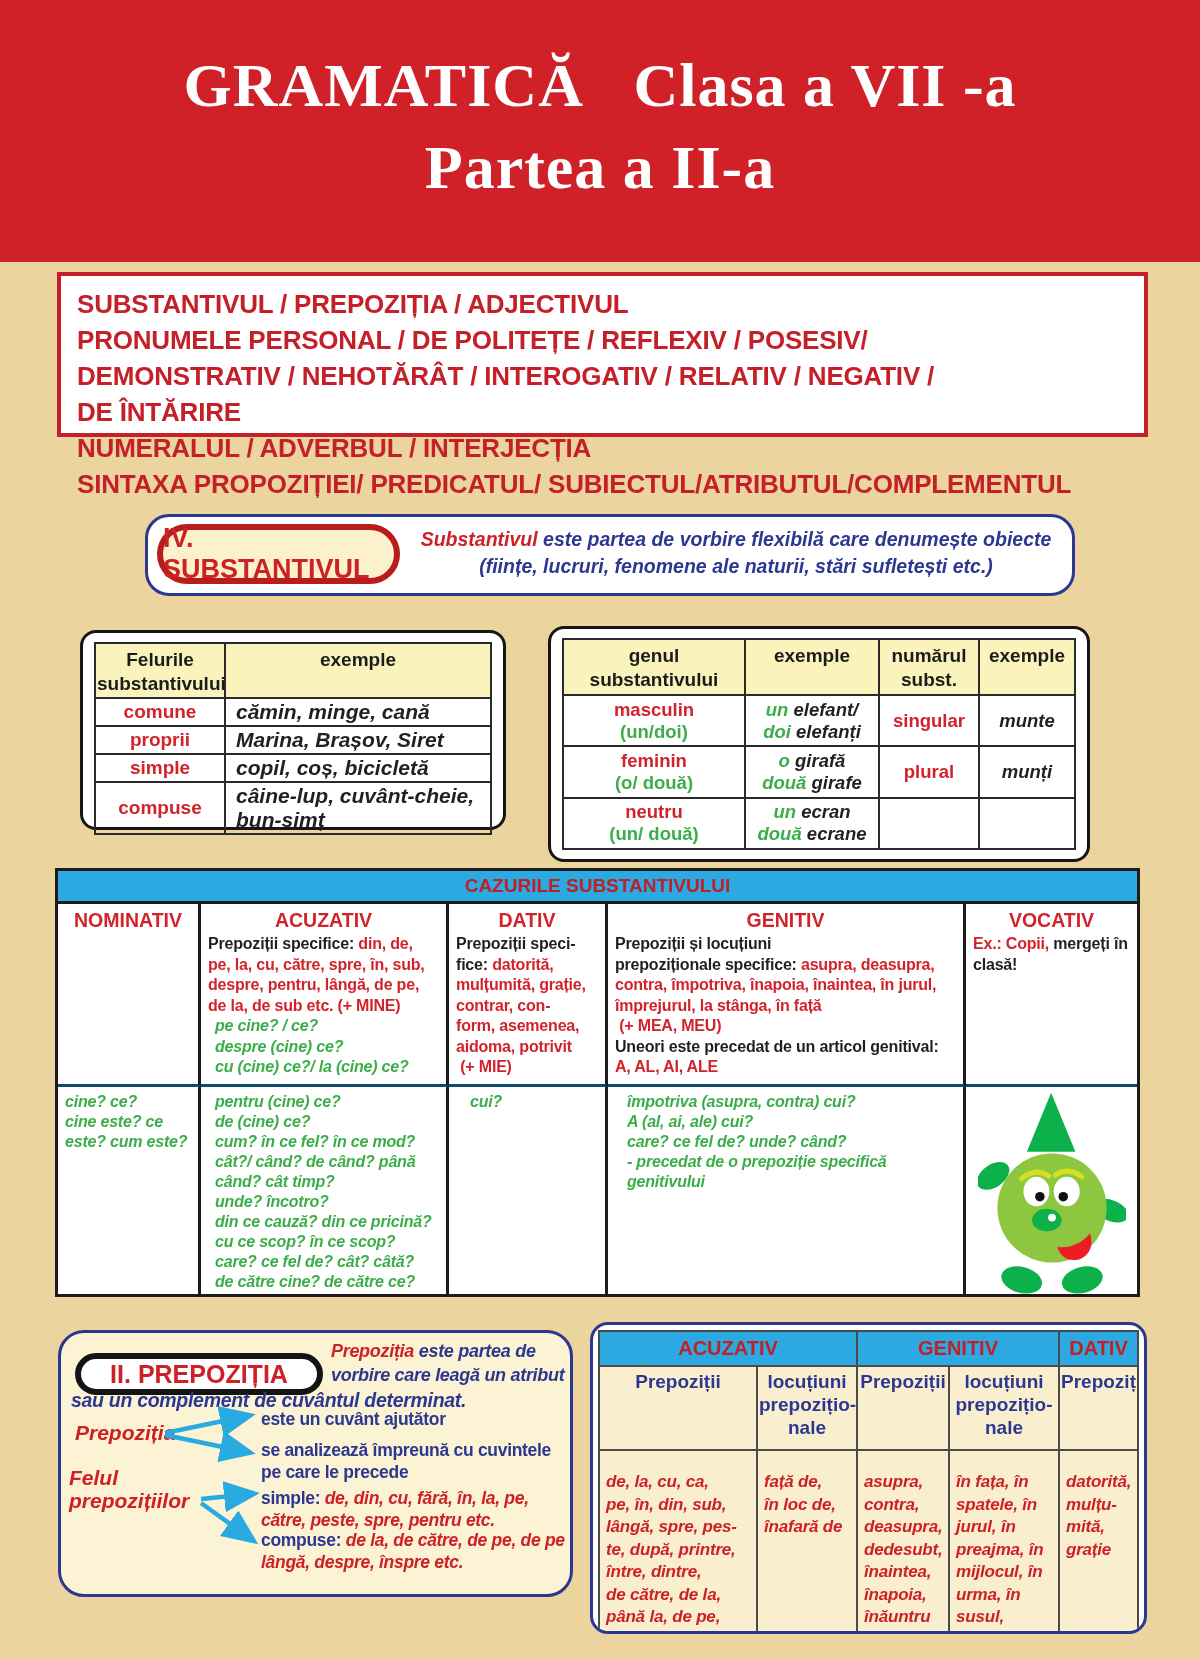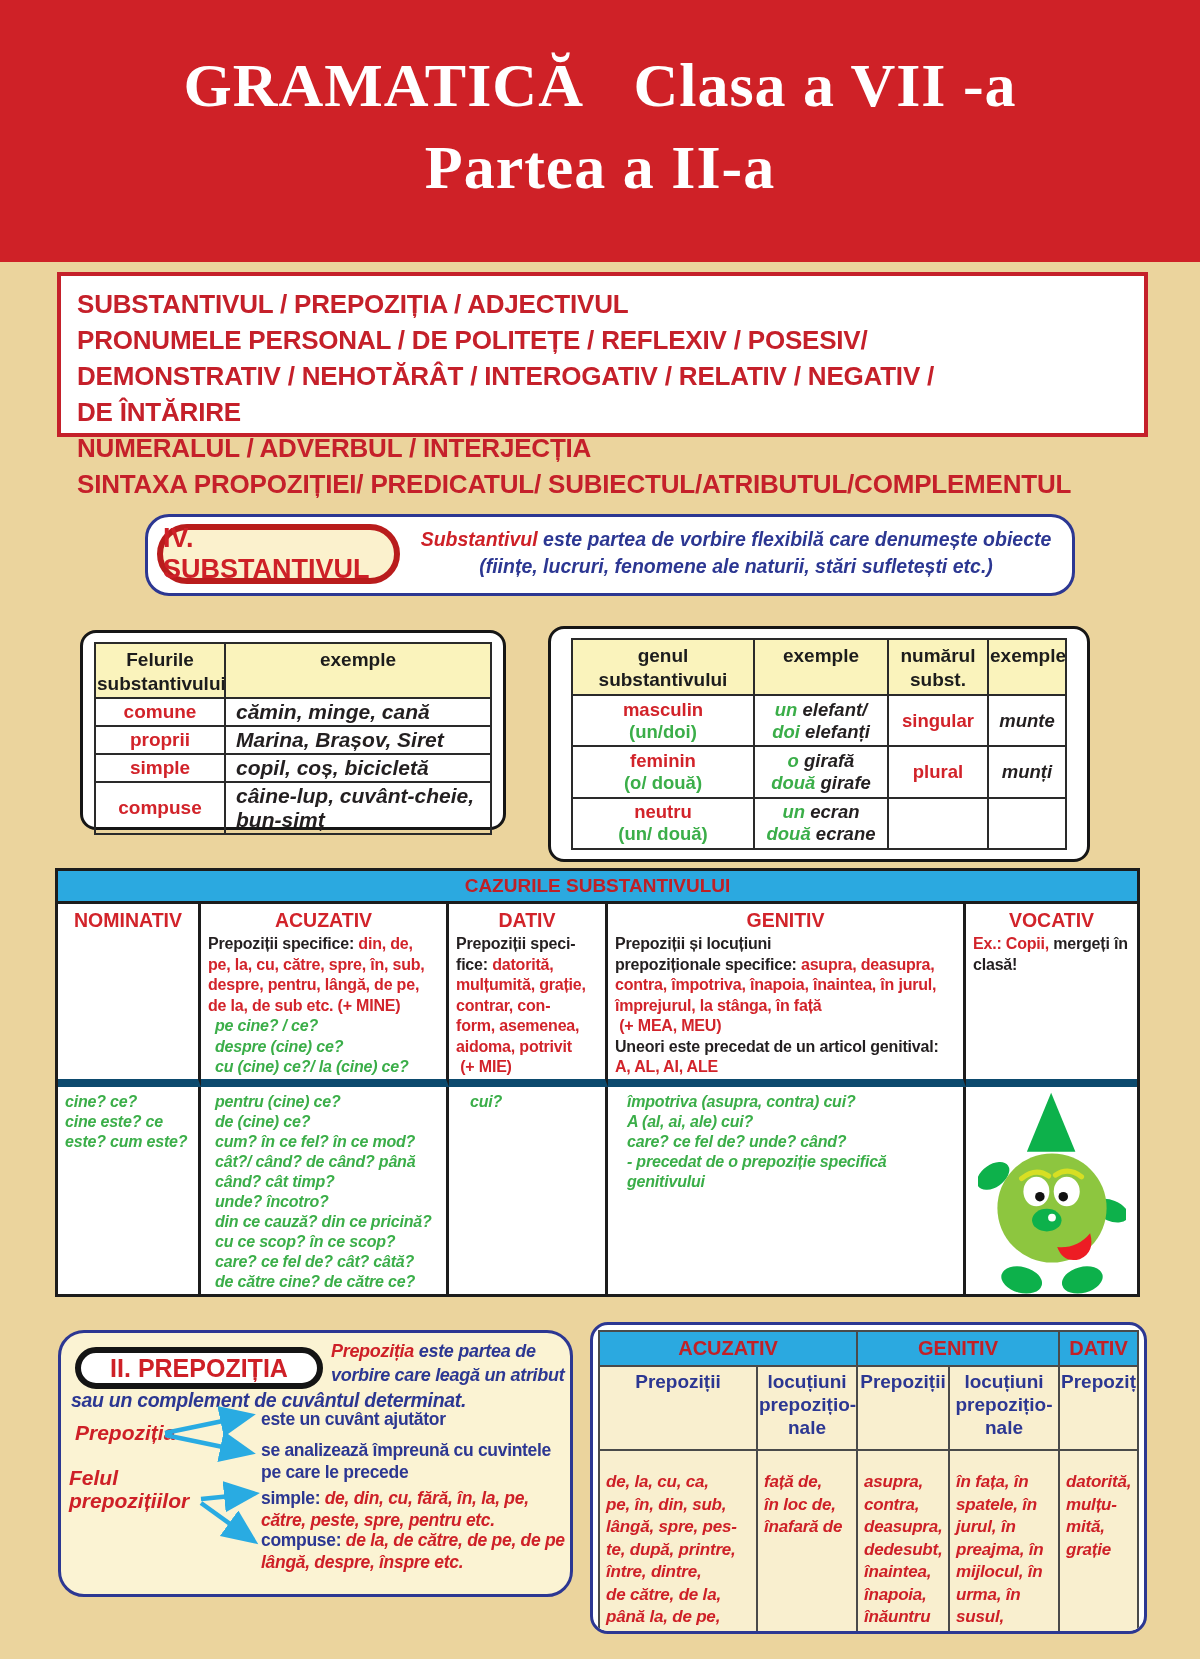--- a/index.html
+++ b/index.html
@@ -24,58 +24,58 @@
   .badge{position:absolute;left:9px;top:7px;width:243px;height:60px;box-sizing:border-box;
          background:#FBF1CD;border:6px solid #b91c1c;border-radius:32px;color:#CE2027;
          font-weight:bold;font-size:27px;display:flex;align-items:center;justify-content:center;}
   .deftext{position:absolute;left:262px;right:10px;top:9px;text-align:center;font-style:italic;
            font-weight:bold;font-size:19.5px;line-height:27px;color:#2C3792;}
   .red-it{color:#CE2027;}
 
   
   .box{position:absolute;background:#fff;border:3px solid #161616;border-radius:16px;box-sizing:border-box;}
   .tbox1{left:80px;top:630px;width:426px;height:200px;padding:9px 11px;}
-  .tbox2{left:548px;top:626px;width:542px;height:236px;padding:9px 20px;}
+  .tbox2{left:548px;top:626px;width:542px;height:236px;padding:9px 11px;}
   table.grammar{width:100%;height:100%;border-collapse:collapse;table-layout:fixed;}
   .grammar th,.grammar td{border:2.5px solid #2a2a2a;overflow:hidden;}
   .grammar th{background:#FAF3BC;color:#1c1c1c;font-size:19px;font-weight:bold;vertical-align:top;
               padding-top:4px;white-space:pre-line;text-align:center;line-height:24px;}
   .tbox1 tr.hrow{height:52px;}
   .tbox1 td.tip{color:#D2232A;font-weight:bold;text-align:center;font-size:19px;}
   .tbox1 td.ex{font-style:italic;font-weight:bold;color:#231F20;padding-left:10px;font-size:21px;}
   .tbox2 tr.hrow{height:56px;}
   .tbox2 td{text-align:center;font-weight:bold;font-size:18.5px;line-height:22px;vertical-align:middle;}
   .gname{color:#D2232A;} .garts{color:#3BAE49;}
   .gex{font-style:italic;color:#231F20;}
   .gnum{color:#D2232A;}
 
   
   .cazuri{position:absolute;left:55px;top:868px;width:1085px;height:429px;background:#fff;
           border:3px solid #1c1c1c;box-sizing:border-box;}
   .banner{height:30px;background:#2BA9E0;border-bottom:3px solid #1c1c1c;color:#BE2026;
           font-weight:bold;font-size:19px;display:flex;align-items:center;justify-content:center;}
   .cgrid{display:grid;grid-template-columns:143px 248px 159px 358px 1fr;grid-template-rows:183px 1fr;height:390px;}
-  .cc{border-right:3px solid #1c1c1c;border-bottom:8px solid #0c4a6e;padding:3px 7px;
+  .cc{border-right:3px solid #1c1c1c;border-bottom:3px solid #0c4a6e;padding:3px 7px;
       box-sizing:border-box;overflow:hidden;}
   .cgrid > .cc:nth-child(5n){border-right:none;}
   .cgrid > .cc:nth-child(n+6){border-bottom:none;}
   .ctitle{color:#D2232A;font-weight:bold;font-size:19.5px;text-align:center;margin:2px 0 2px;}
   .cbody{font-size:16px;font-weight:bold;line-height:20.5px;color:#231F20;
          white-space:pre-line;letter-spacing:-0.2px;}
   .cred{color:#D2232A;}
   .cgreen{color:#3BAE49;font-style:italic;}
   .qlist{margin-left:7px;}
   .r2{padding-top:5px;}
   .r2 .cbody{line-height:20px;font-size:16px;}
   .mcell{display:flex;justify-content:center;align-items:flex-start;padding-top:4px;}
 
   
   .prep{position:absolute;left:58px;top:1330px;width:515px;height:267px;background:#FBF3D3;
         border:3px solid #2C3792;border-radius:26px;box-sizing:border-box;}
-  .badge2{position:absolute;left:14px;top:14px;width:248px;height:42px;box-sizing:border-box;
+  .badge2{position:absolute;left:14px;top:20px;width:248px;height:42px;box-sizing:border-box;
           background:#fff;border:6px solid #141414;border-radius:26px;color:#CE2027;
           font-weight:bold;font-size:25px;display:flex;align-items:center;justify-content:center;}
   .pintro{position:absolute;left:270px;top:6px;font-style:italic;font-weight:bold;font-size:18px;
           line-height:24px;color:#2C3792;white-space:pre;letter-spacing:-0.3px;}
   .pintro2{position:absolute;left:10px;top:56px;font-style:italic;font-weight:bold;font-size:19.5px;
            color:#2C3792;white-space:pre;letter-spacing:-0.3px;}
   .pnode{position:absolute;color:#CE2027;font-style:italic;font-weight:bold;font-size:21px;
          line-height:23px;white-space:pre;}
   .n1{left:14px;top:88px;}
   .n2{left:8px;top:133px;}

